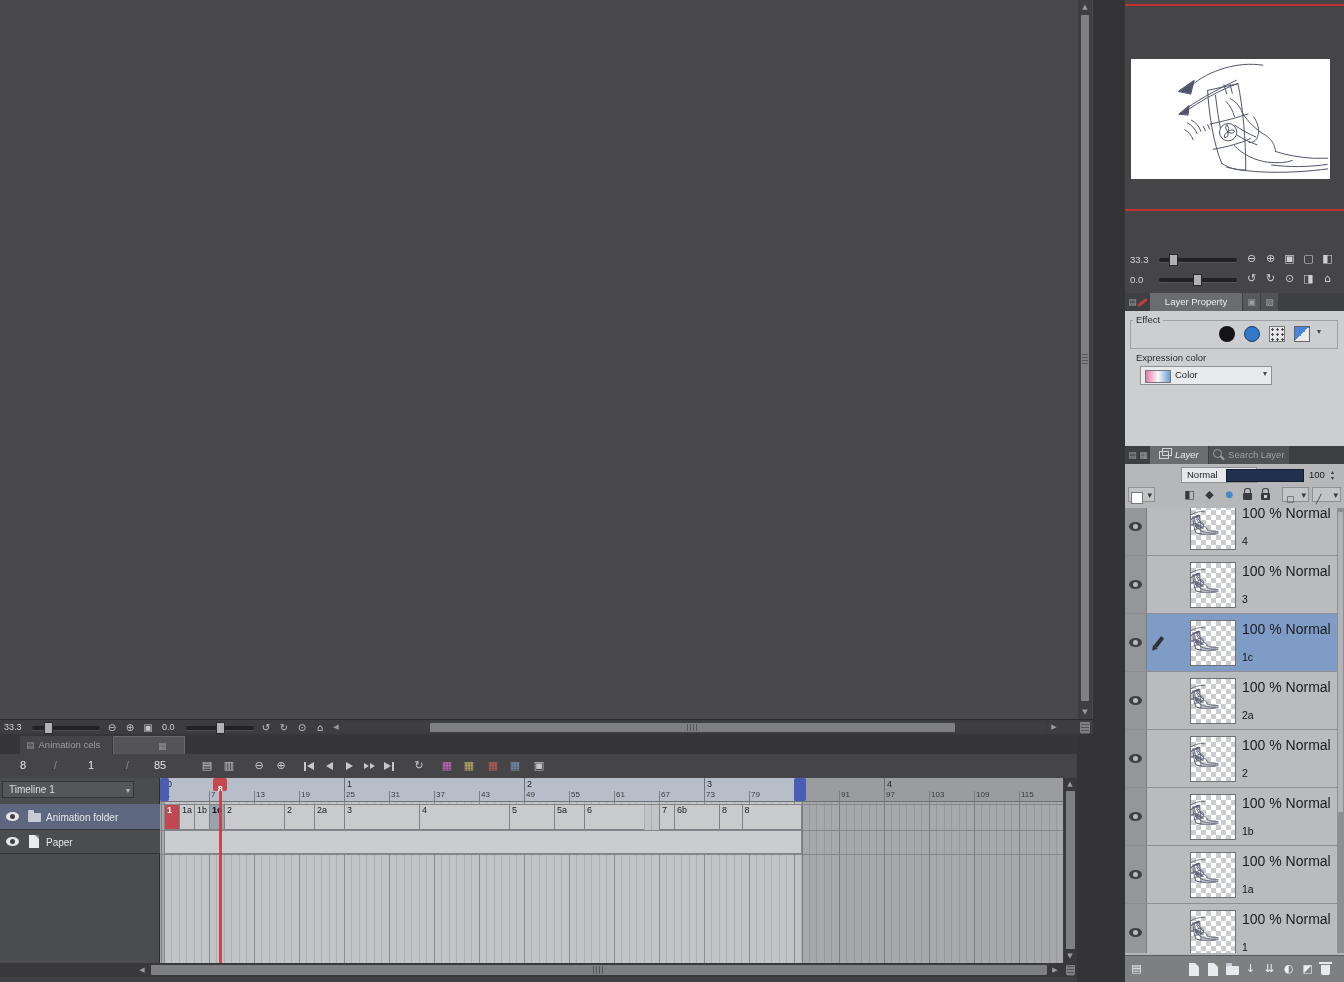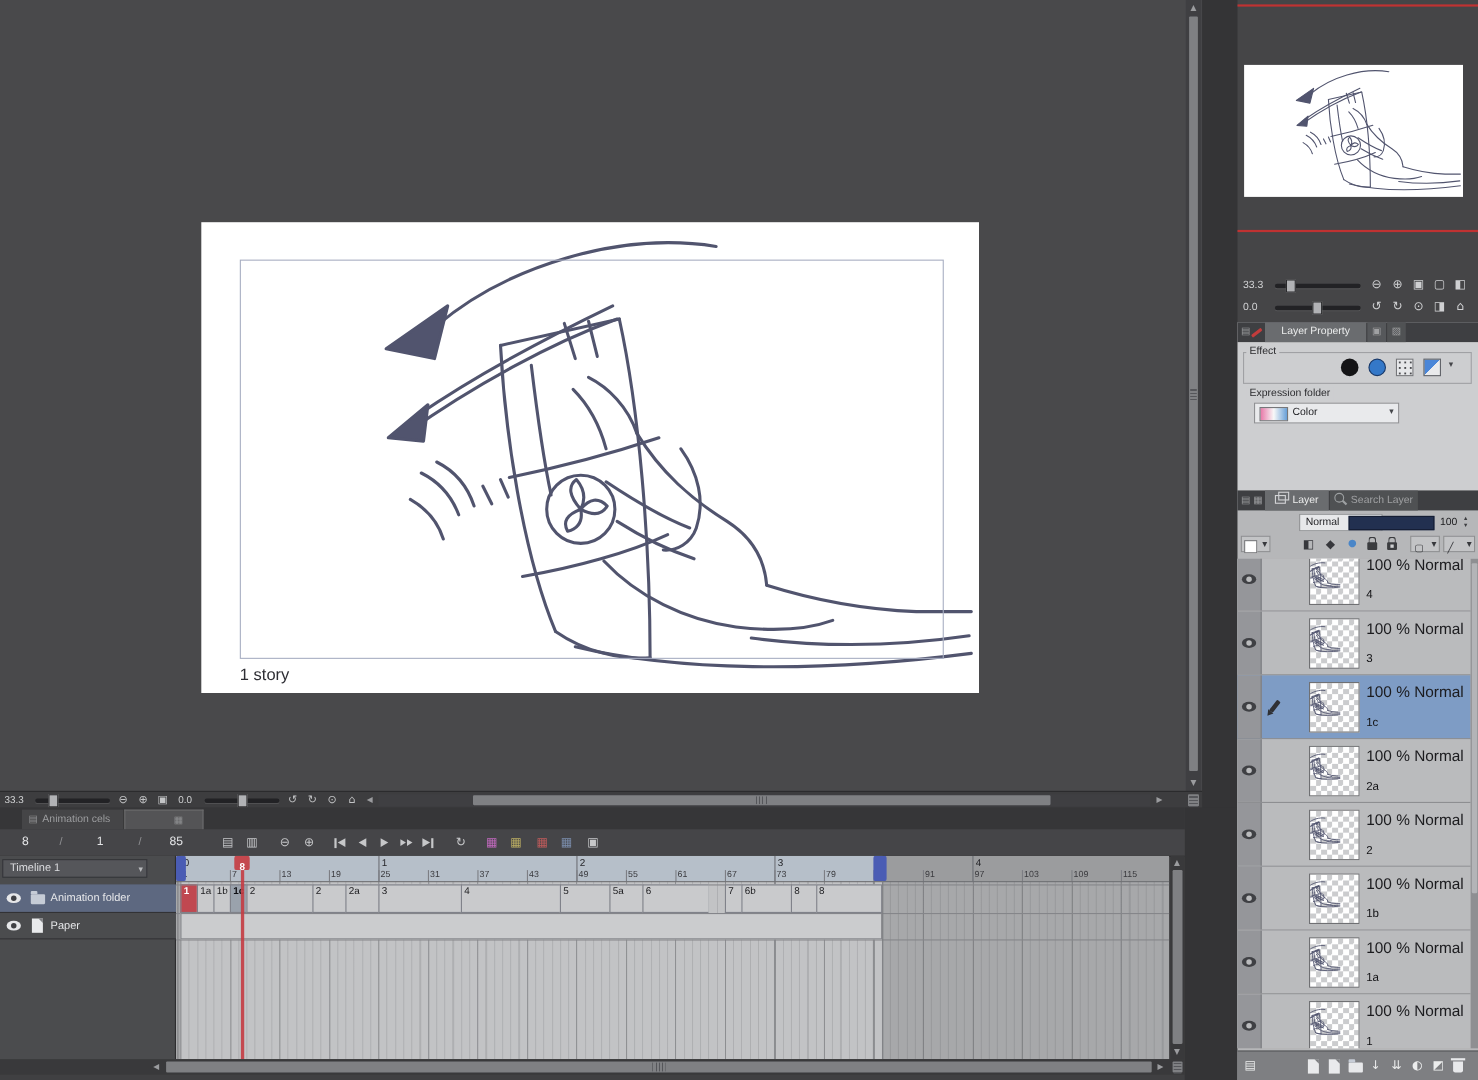--- a/index.html
+++ b/index.html
@@ -214,27 +214,20 @@
         <path vector-effect="non-scaling-stroke" d="M 340 386 C 430 408, 560 410, 700 392"></path>
         <path vector-effect="non-scaling-stroke" d="M 200 228 C 216 236, 228 250, 234 266"></path>
         <path vector-effect="non-scaling-stroke" d="M 190 252 C 204 260, 215 272, 220 288"></path>
         <path vector-effect="non-scaling-stroke" d="M 214 218 C 230 226, 242 240, 248 258"></path>
         <path vector-effect="non-scaling-stroke" d="M 256 240 L 264 256 M 272 234 L 279 250"></path>
       </symbol>
     </defs>
   </svg>
 
   <div id="canvas-area">
-    <div id="canvas-page">
-      <svg class="sketch main-sketch" width="707" height="428" viewBox="0 0 707 428">
-          <use href="#sketch"></use>
-        </svg>
-      <div id="canvas-frame"></div>
-      <div id="canvas-caption" class="txt">1 story</div>
-    </div>
 
     <div class="sb-track" style="left:1078px;top:0;width:14px;height:719px;">
       <span class="sb-arrow g" style="left:1px;top:1px;">▲</span>
       <div class="sb-thumb grip-v" style="left:3px;top:15px;width:8px;height:686px;"></div>
       <span class="sb-arrow g" style="left:1px;top:706px;">▼</span>
     </div>
 
     <div id="cv-bottombar">
       <span class="txt lbl" style="left:4px;">33.3</span>
       <div class="sl-track" style="left:32px;top:6px;width:68px;">
@@ -514,33 +507,33 @@
         <span class="stub-tab" style="left:136px;background:#505254;">▨</span>
       </div>
       <span class="sec-lbl" style="left:8px;top:21px;">Effect</span>
       <div id="effect-group">
         <span class="fx-btn" style="left:88px;top:5px;background:#141416;"></span>
         <span class="fx-btn" style="left:113px;top:5px;background:#3478c8;border:1px solid #1a3a6a;box-sizing:border-box;"></span>
         <span class="icon-halftone" style="left:138px;top:5px;"></span>
         <span id="lc-btn" style="left:163px;top:5px;"></span>
         <span class="g" style="position:absolute;left:186px;top:6px;font-size:8px;color:#45464a;">▾</span>
       </div>
-      <span class="sec-lbl" style="left:8px;top:59px;">Expression folder</span>
+      <span class="sec-lbl" style="left:8px;top:59px;">Expression color</span>
       <div id="expr-dd">
         <span id="expr-chip"></span>
         <span class="val">Color</span>
         <span class="g">▾</span>
       </div>
     </div>
 
     <div id="lyr">
       <div class="panel-hdr">
         <span class="hdr-icon" style="left:2px;">▤</span>
         <span class="hdr-icon" style="left:13px;">▦</span>
-        <div class="panel-tab" style="left:25px;width:58px;">
+        <div class="panel-tab" style="left:25px;width:58px;font-style:italic;">
           <span class="icon-layers"></span>
           <span style="margin-left:3px;">Layer</span>
         </div>
         <div class="panel-tab inactive" style="left:84px;width:80px;">
           <span class="icon-mag"></span>
           <span style="margin-left:3px;">Search Layer</span>
         </div>
       </div>
 
       <div style="position:absolute;left:0;top:21px;width:219px;height:17px;">

